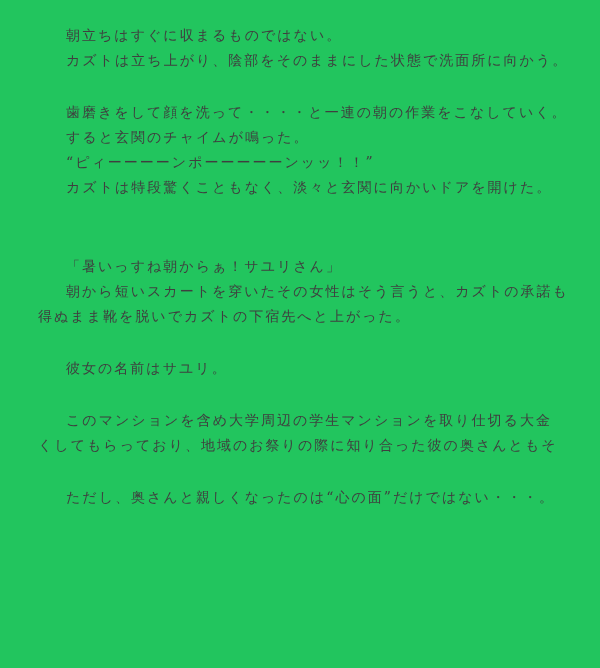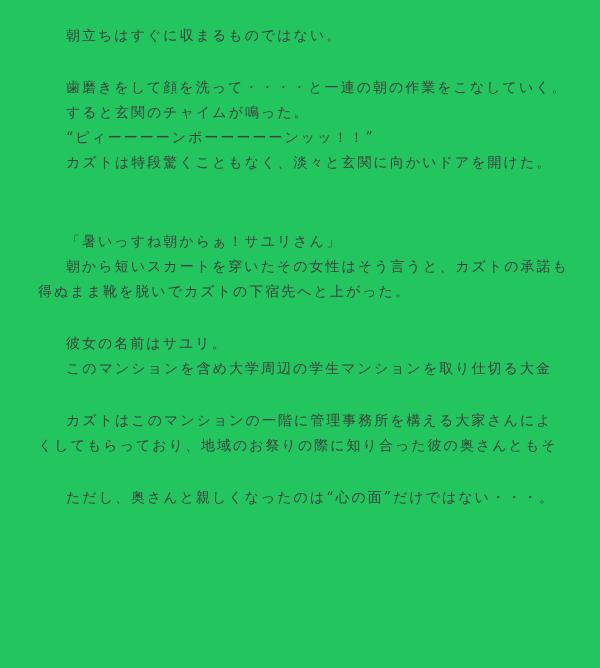--- a/index.html
+++ b/index.html
@@ -30,31 +30,31 @@
   }
   .gap {
     height: 27px;
   }
 </style>
 </head>
 <body>
 
 <div class="page">
   <div class="line indent">朝立ちはすぐに収まるものではない。</div>
+  <div class="line indent">カズトは立ち上がり、陰部をそのままにした状態で洗面所に向かう。</div>
   <div class="gap"></div>
   <div class="line indent">歯磨きをして顔を洗って・・・・と一連の朝の作業をこなしていく。</div>
   <div class="line indent">すると玄関のチャイムが鳴った。</div>
   <div class="line indent">“ピィーーーーンポーーーーーンッッ！！”</div>
   <div class="line indent">カズトは特段驚くこともなく、淡々と玄関に向かいドアを開けた。</div>
   <div class="gap"></div>
   <div class="gap"></div>
   <div class="line indent">「暑いっすね朝からぁ！サユリさん」</div>
   <div class="line indent">朝から短いスカートを穿いたその女性はそう言うと、カズトの承諾も</div>
   <div class="line">得ぬまま靴を脱いでカズトの下宿先へと上がった。</div>
   <div class="gap"></div>
   <div class="line indent">彼女の名前はサユリ。</div>
+  <div class="gap"></div>
   <div class="line indent">このマンションを含め大学周辺の学生マンションを取り仕切る大金</div>
-  <div class="gap"></div>
-  <div class="line indent">カズトはこのマンションの一階に管理事務所を構える大家さんによ</div>
   <div class="line">くしてもらっており、地域のお祭りの際に知り合った彼の奥さんともそ</div>
   <div class="gap"></div>
   <div class="line indent">ただし、奥さんと親しくなったのは“心の面”だけではない・・・。</div>
 </div>
 
 </body></html>

